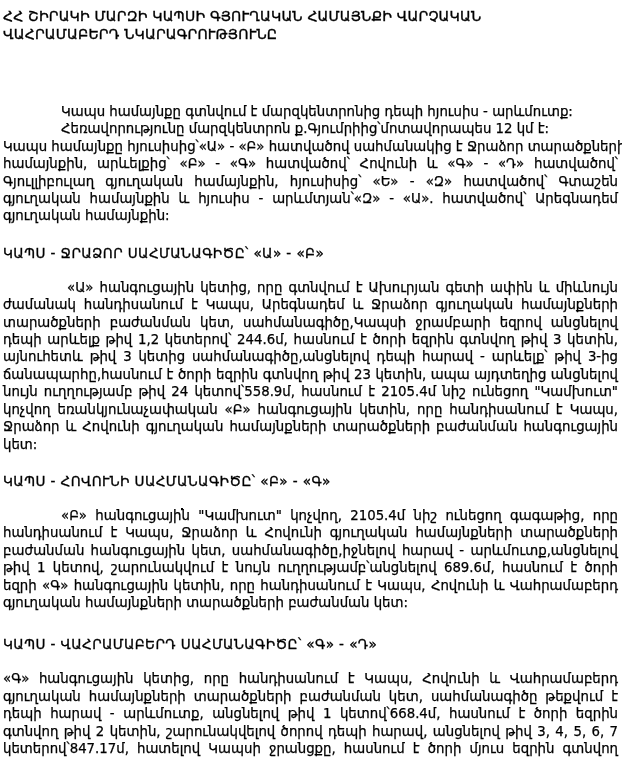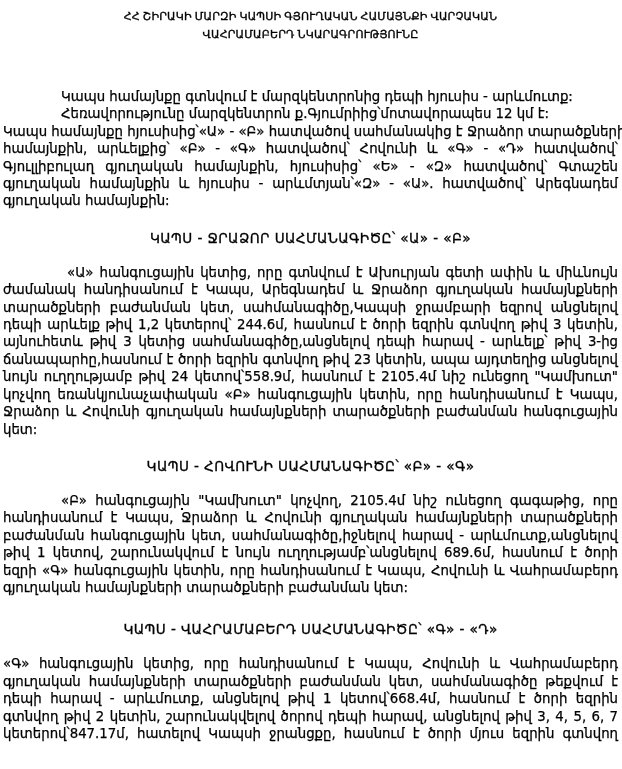--- a/index.html
+++ b/index.html
@@ -16,28 +16,26 @@
       -webkit-font-smoothing: none;
     }
     .page {
       position: relative;
       width: 622px;
       height: 769px;
       box-sizing: border-box;
       padding: 0 4px 0 3px;
     }
     .title {
-      text-align: center;
-      font-size: 11px;
+      font-size: 14px;
       line-height: 18px;
       letter-spacing: 0.2px;
       margin: 0;
       padding-top: 7px;
       font-weight: normal;
-      font-family: Liberation Serif, serif;
       -webkit-text-stroke: 0.35px #000;
     }
     .para {
       font-size: 13.3px;
       line-height: 17.4px;
       text-align: justify;
       margin: 0;
       -webkit-text-stroke: 0.25px #000;
     }
     .line {
@@ -45,29 +43,29 @@
       white-space: nowrap;
       text-align-last: justify;
       text-align: justify;
     }
     .line.last {
       text-align-last: left;
     }
     .indent { padding-left: 58px; }
     .indent-sm { padding-left: 64px; }
     .heading {
-      text-align: center;
+      text-align: left;
       font-size: 13.6px;
       line-height: 18px;
       margin: 0;
       font-weight: normal;
       letter-spacing: 0.4px;
       -webkit-text-stroke: 0.3px #000;
     }
-    .intro-block { margin-top: 45px; }
+    .intro-block { margin-top: 60px; }
     .h1 { margin-top: 19px; margin-bottom: 17px; }
     .h2 { margin-top: 19px; margin-bottom: 17px; }
     .h3 { margin-top: 24px; margin-bottom: 17px; }
     .speck {
       position: absolute;
       width: 2px; height: 2px;
       background: #000;
     }
   </style>
 </head>

